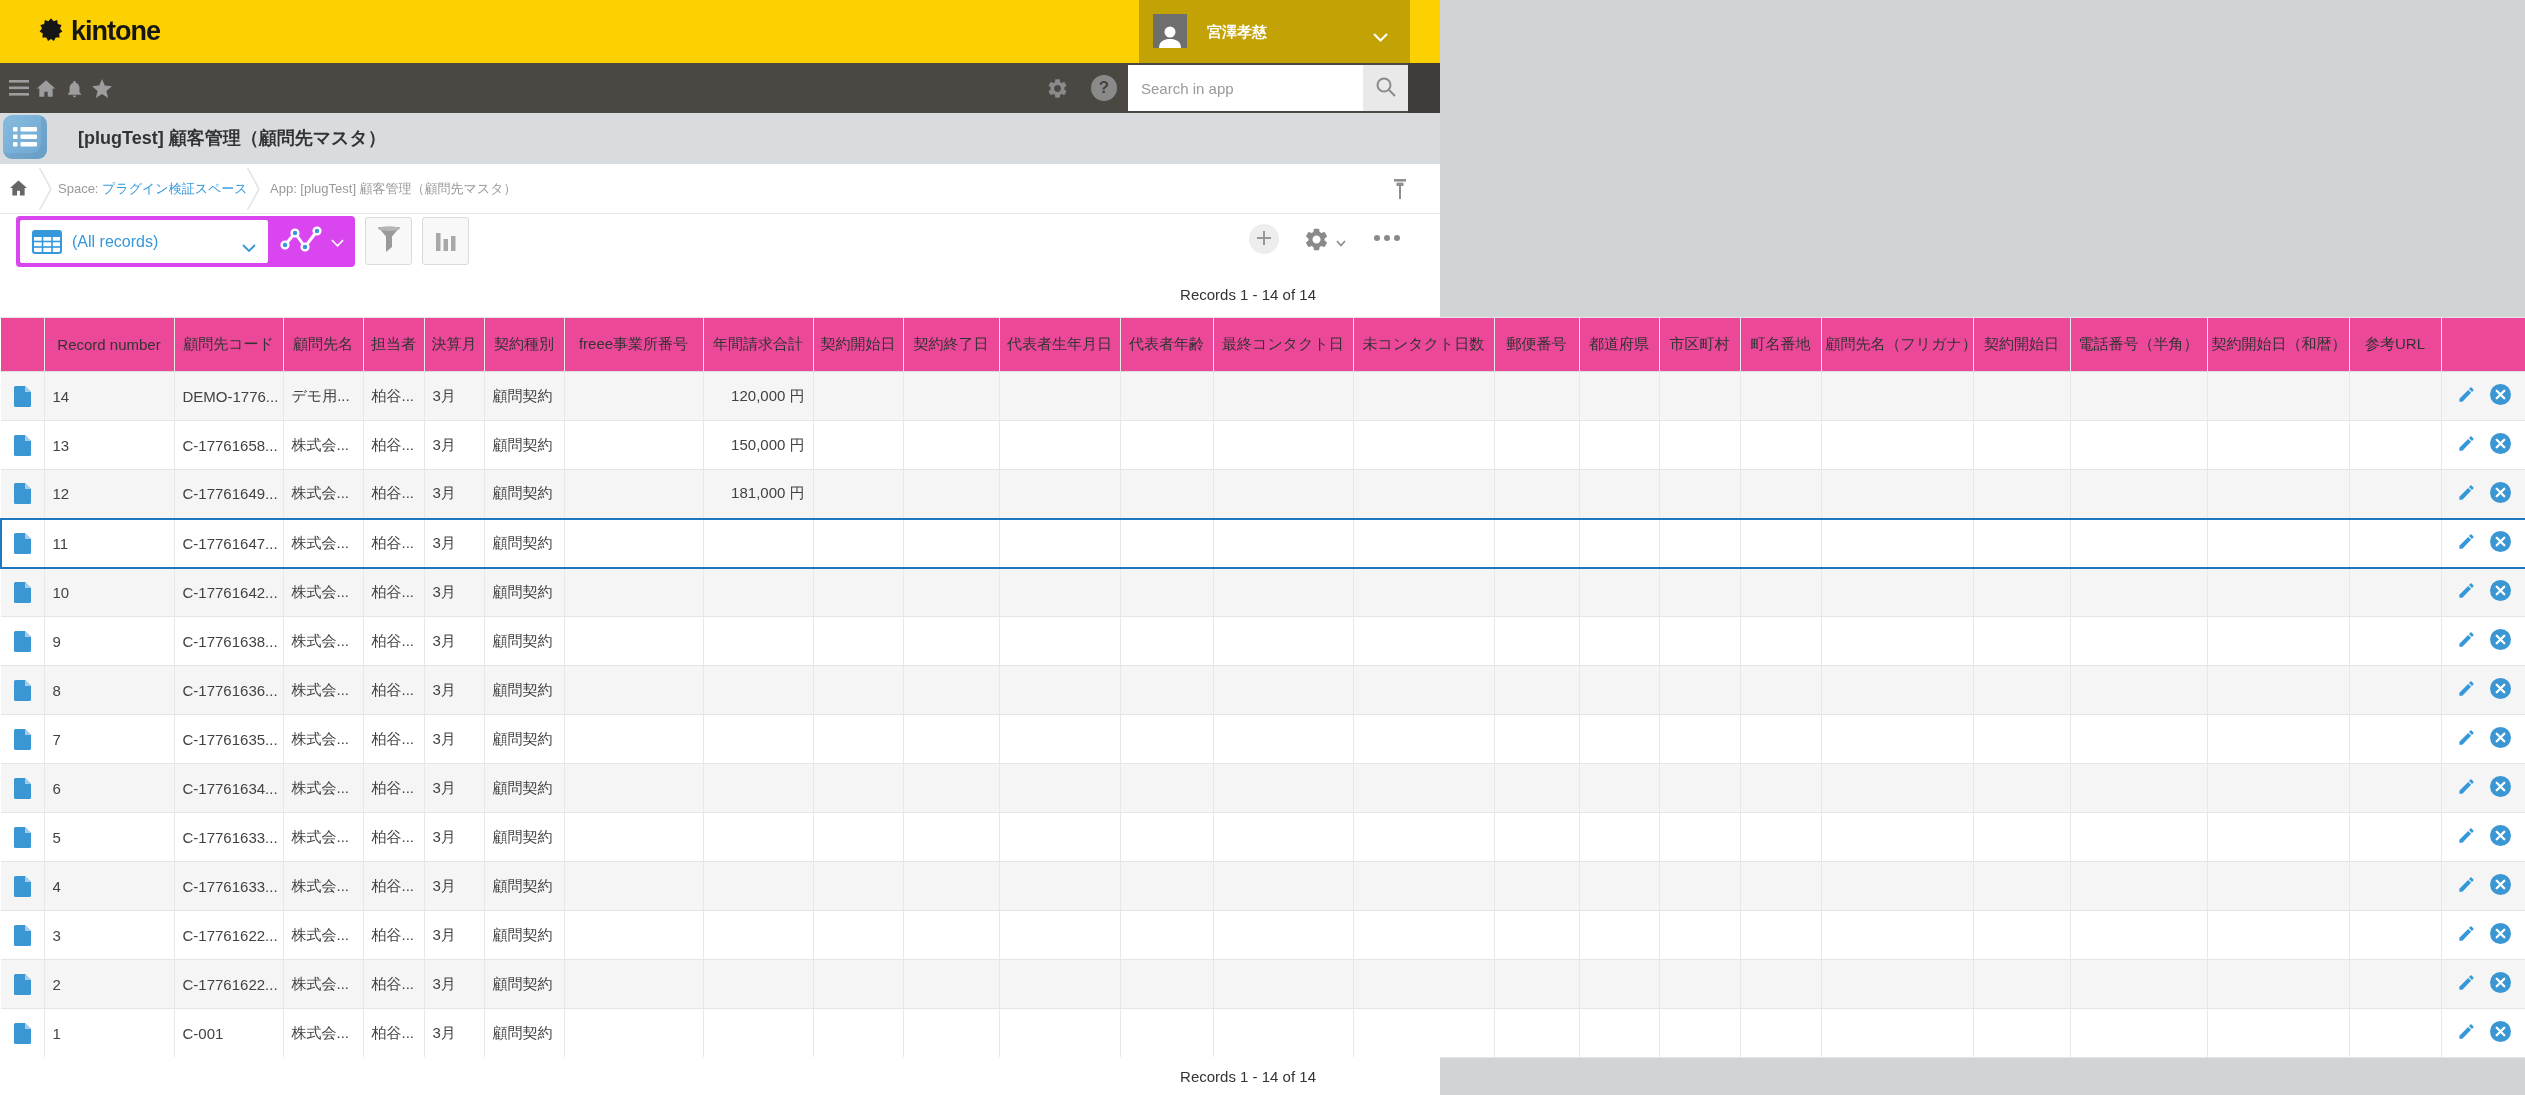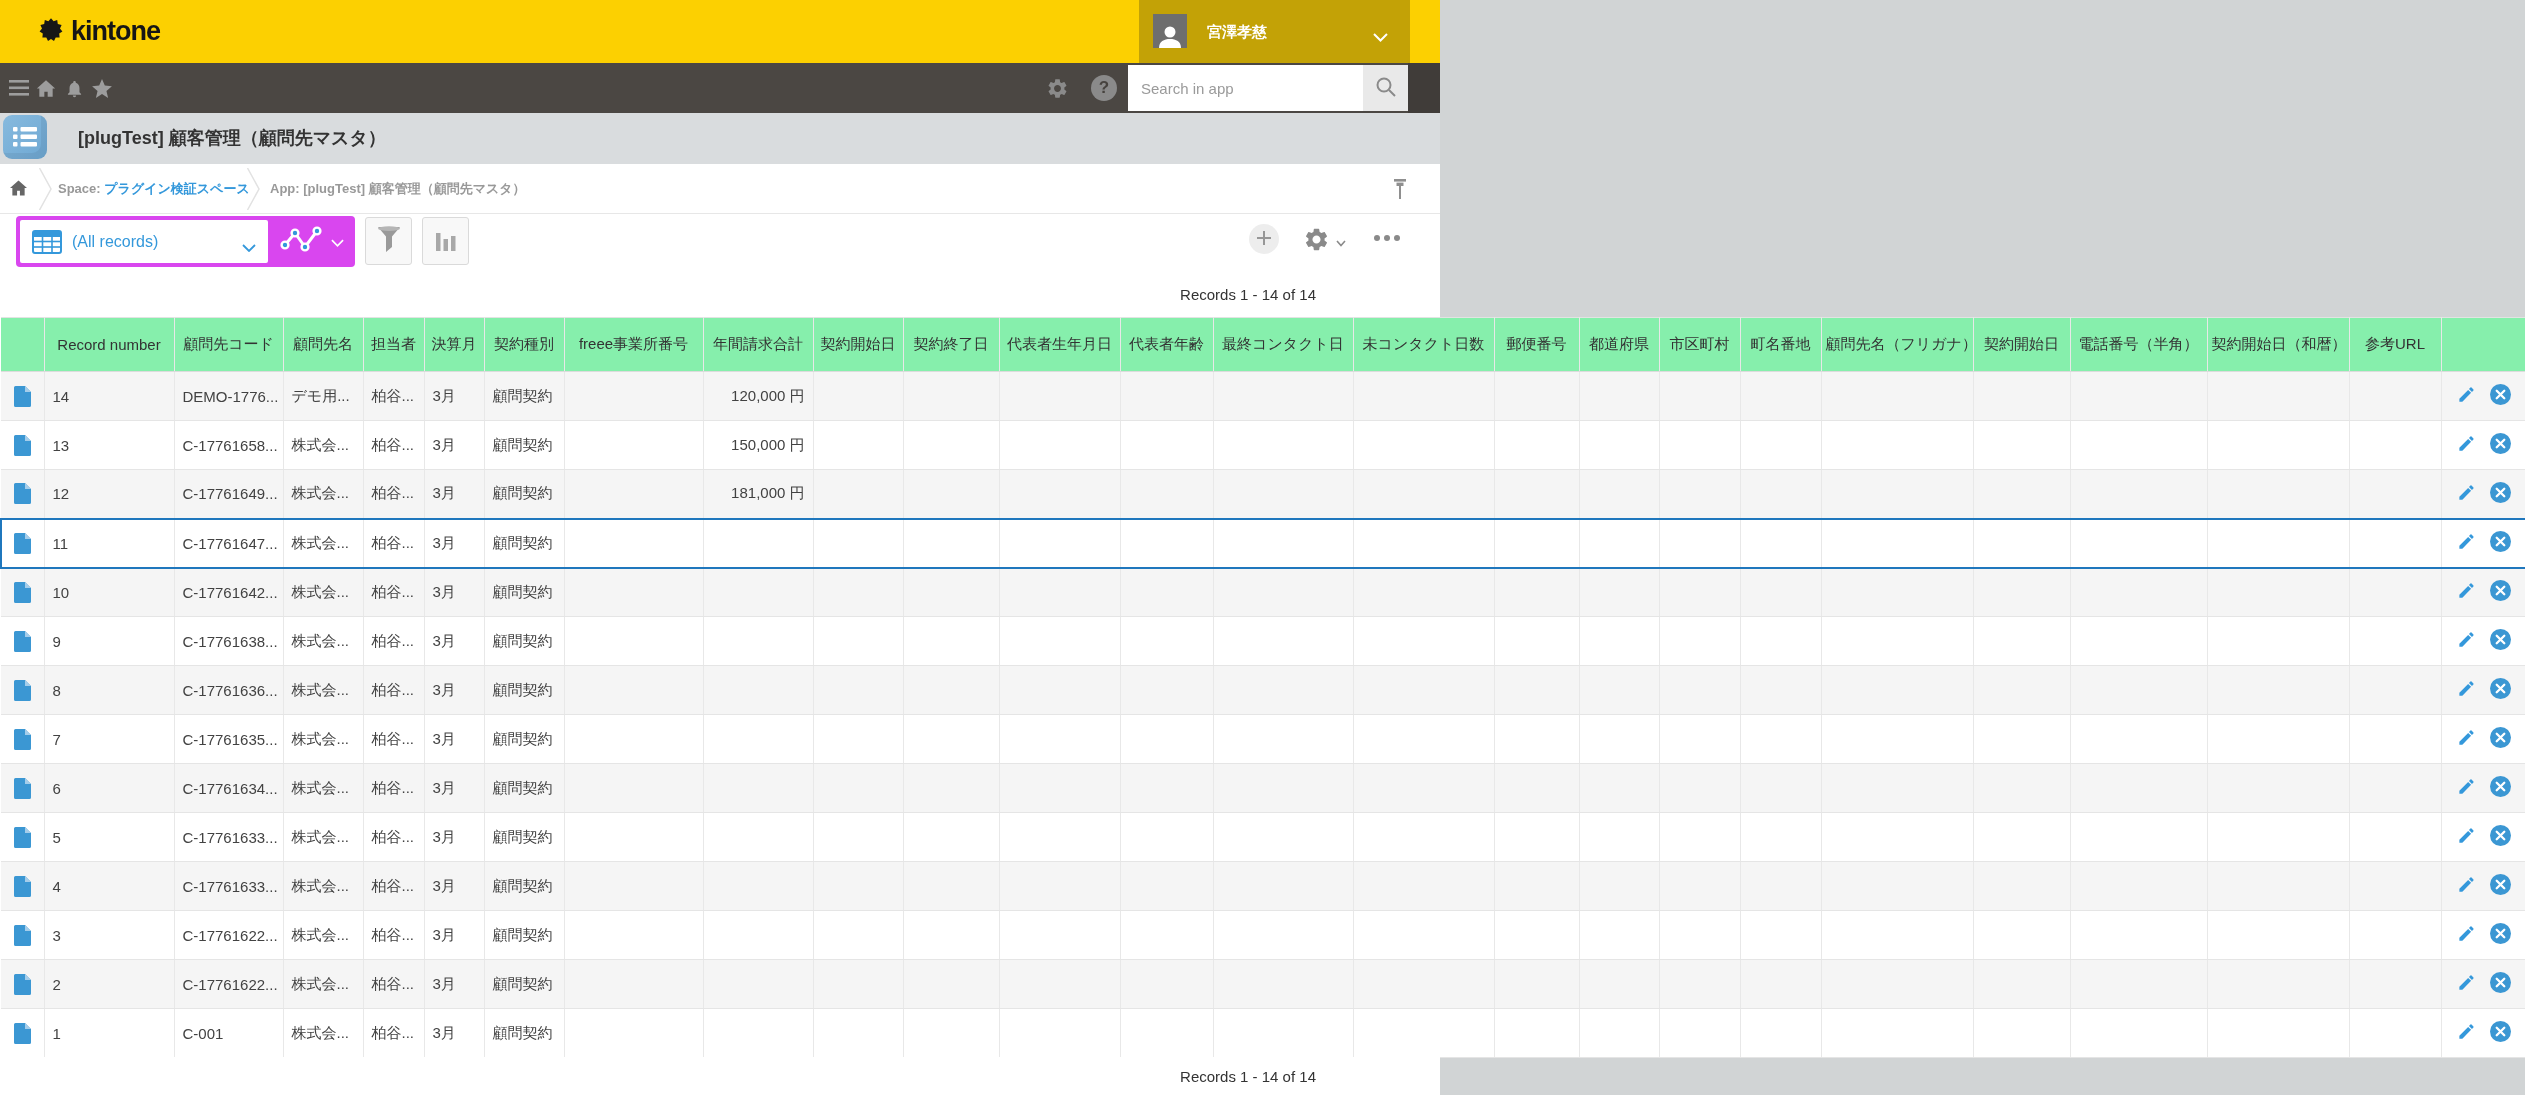--- a/index.html
+++ b/index.html
@@ -31,21 +31,21 @@
   .search-box::placeholder { color:#9a9a9a; }
   .search-btn { position:absolute; left:1363px; top:2px; width:45px; height:46px; background:#e9e9e9; border:none; display:flex; align-items:center; justify-content:center; cursor:pointer; }
   .help-circle { width:26px; height:26px; border-radius:50%; background:#8a8a8a; color:#46423e; font-weight:bold; font-size:17px; display:flex; align-items:center; justify-content:center; }
 
   
   .titlebar { position:absolute; left:0; top:113px; width:1440px; height:51px; background:#d9dcde; }
   .app-icon { position:absolute; left:3px; top:2px; width:44px; height:44px; border-radius:9px; background:linear-gradient(135deg,#87bade,#6ea8d3); display:flex; align-items:center; justify-content:center; box-shadow:inset -6px -6px 0 rgba(0,0,0,0.06); }
   .app-title { position:absolute; left:78px; top:0; line-height:51px; font-size:18px; font-weight:bold; color:#333; white-space:nowrap; }
 
   
-  .breadcrumb { position:absolute; left:0; top:164px; width:1440px; height:50px; background:#fff; border-bottom:1px solid #e7e7e7;font-weight:bold; }
+  .breadcrumb { position:absolute; left:0; top:164px; width:1440px; height:50px; background:#fff; border-bottom:1px solid #e7e7e7; }
   .bc-home { position:absolute; left:10px; top:16px; cursor:pointer; }
   .bc-sep { position:absolute; top:4px; }
   .bc-text { position:absolute; top:0; line-height:50px; font-size:13px; color:#999; white-space:nowrap; }
   .bc-link { color:#3498db; cursor:pointer; }
   .pin-icon { position:absolute; left:1392px; top:14px; cursor:pointer; }
 
   
   .toolbar { position:absolute; left:0; top:214px; width:1440px; height:103px; background:#fff; }
   .view-selector { position:absolute; left:16px; top:2px; width:339px; height:51px; background:#d946ef; border-radius:4px; cursor:pointer; }
   .view-select-white { position:absolute; left:4px; top:4px; width:248px; height:43px; background:#fff; border-radius:2px; display:flex; align-items:center; }
@@ -56,21 +56,21 @@
   .plus-btn { position:absolute; left:1249px; top:10px; width:30px; height:30px; border-radius:50%; background:#ededed; border:none; display:flex; align-items:center; justify-content:center; cursor:pointer; }
   .gear2 { position:absolute; left:1303px; top:12px; cursor:pointer; display:flex; align-items:center; gap:6px; }
   .dots-btn { position:absolute; left:1374px; top:21px; cursor:pointer; display:flex; gap:4px; }
   .dots-btn i { width:6px; height:6px; border-radius:50%; background:#8a8a8a; }
   .records-label { position:absolute; right:124px; top:72px; font-size:15px; color:#333; white-space:nowrap; }
 
   
   .grid-wrap { position:absolute; left:0; top:317px; width:2525px; }
   table.recs { border-collapse:collapse; table-layout:fixed; width:2525px; background:#fff; }
   table.recs th {
-    height:54px; background:#86efac; font-size:15px; font-weight:normal; color:#333;
+    height:54px; background:#ec4899; font-size:15px; font-weight:normal; color:#333;
     border-right:1px solid #e8e8e8; border-bottom:1px solid #dcdcdc; border-top:1px solid #e3e3e3;
     text-align:center; white-space:nowrap; overflow:hidden; padding:0 4px;
   }
   table.recs td {
     height:49px; font-size:15px; color:#424242; background:#fff;
     border-right:1px solid #e8e8e8; border-bottom:1px solid #e5e5e5;
     white-space:nowrap; overflow:hidden; padding:0 8px;
   }
   table.recs th:last-child, table.recs td:last-child { border-right:none; }
   tr.alt td { background:#f5f5f5; }

